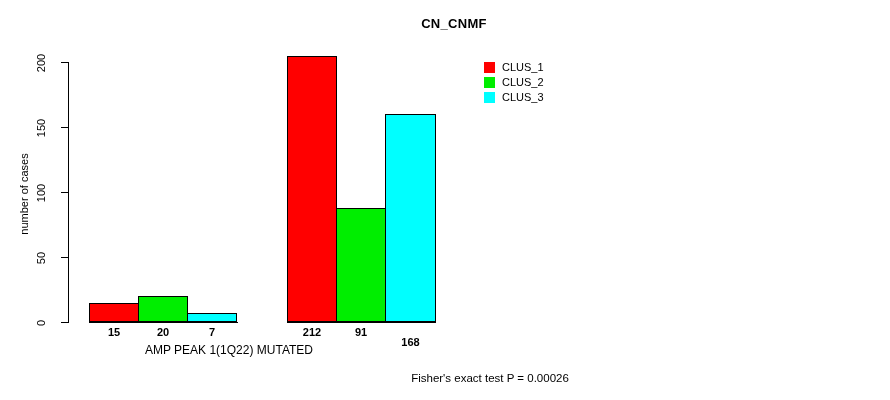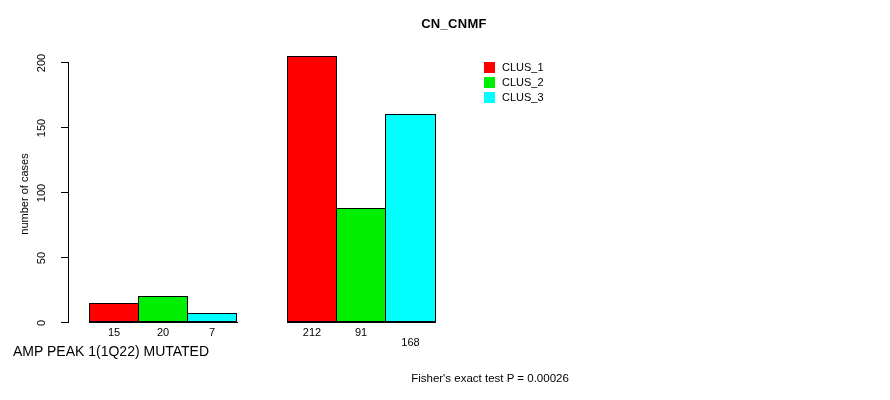--- a/index.html
+++ b/index.html
@@ -77,25 +77,26 @@
     position: absolute;
     border: 1px solid #000000;
     box-sizing: border-box;
   }
 
   
   .bar-value {
     position: absolute;
     font-size: 11px;
     text-align: center;
+    font-weight: bold;
   }
   .group-label {
     position: absolute;
-    font-size: 14px;
-    text-align: left;
+    font-size: 12px;
+    text-align: right;
     white-space: nowrap;
   }
   .group-axis {
     position: absolute;
     height: 1px;
     background: #000000;
   }
 
   
   #legend {

